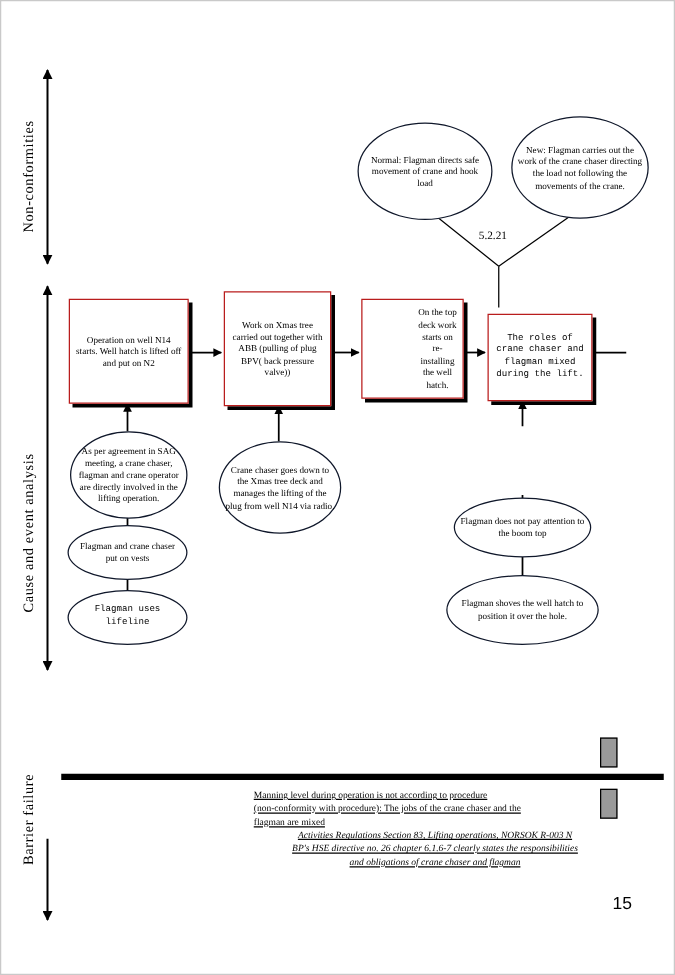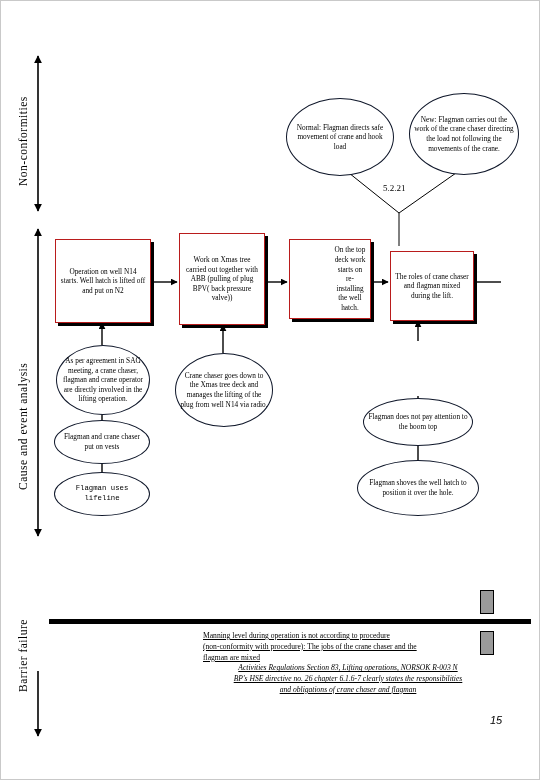--- a/index.html
+++ b/index.html
@@ -64,23 +64,22 @@
   }
   .barrier-text{
     position:absolute;
     font-size:7.6px;
     line-height:1.42;
     font-family:"Liberation Serif", serif;
   }
   .barrier-text .reg{font-style:italic;text-align:center;}
   .pageno{
     position:absolute;
-    font-size:11px;
+    font-size:14px;
     font-family:"Liberation Sans", sans-serif;
-    font-style:italic;
   }
 </style>
 </head>
 <body>
 
 <div class="page">
 
   <svg id="canvas" width="540" height="780">
     <defs>
       <marker id="arr" viewBox="0 0 10 10" refX="9" refY="5" markerWidth="5" markerHeight="5" orient="auto-start-reverse">
@@ -139,21 +138,21 @@
 
   <div class="node box" style="left:54px;top:238px;width:96px;height:84px;">
     <span>Operation on well N14 starts. Well hatch is lifted off and put on N2</span>
   </div>
   <div class="node box" style="left:178px;top:232px;width:86px;height:92px;">
     <span>Work on Xmas tree carried out together with  ABB (pulling of  plug BPV( back pressure valve))</span>
   </div>
   <div class="node box" style="left:288px;top:238px;width:82px;height:80px;padding-left:44px;">
     <span>On the top deck work starts on re-installing the well hatch.</span>
   </div>
-  <div class="node box" style="left:389px;top:250px;width:84px;height:70px;">
+  <div class="node box" style="left:389px;top:250px;width:84px;height:70px;font-family:Liberation Mono, monospace;">
     <span>The roles of crane chaser and flagman mixed during the lift.</span>
   </div>
 
   <div class="node ellipse" style="left:55px;top:344px;width:94px;height:70px;">
     <span>As per agreement in SAG meeting, a crane chaser, flagman and crane operator are directly involved in the lifting operation.</span>
   </div>
   <div class="node ellipse" style="left:53px;top:419px;width:96px;height:44px;">
     <span>Flagman and crane chaser put on vests</span>
   </div>
   <div class="node ellipse" style="left:53px;top:471px;width:96px;height:44px;font-family:Liberation Mono, monospace;">

